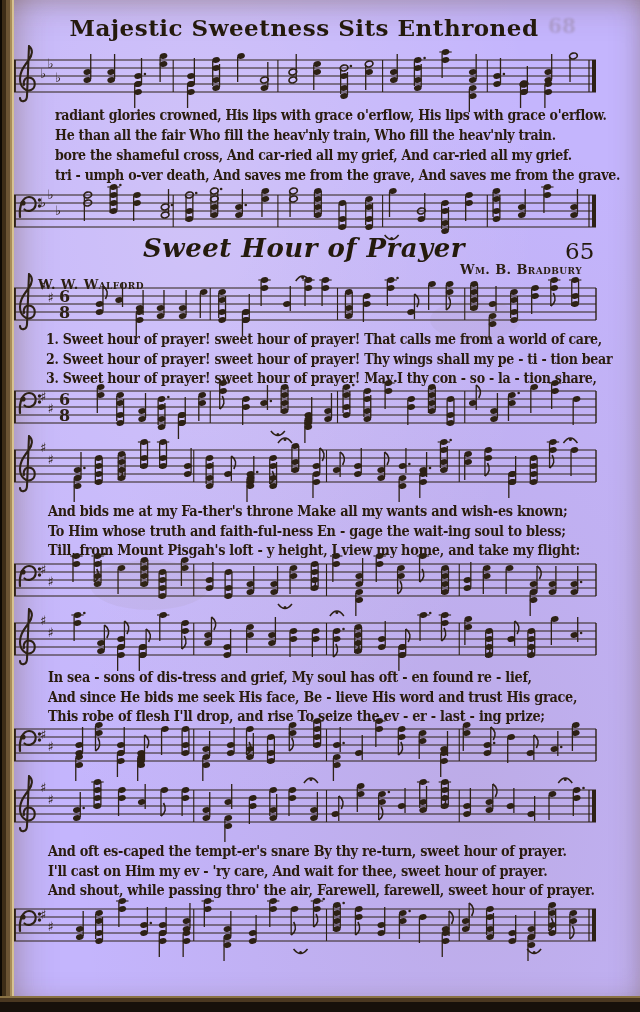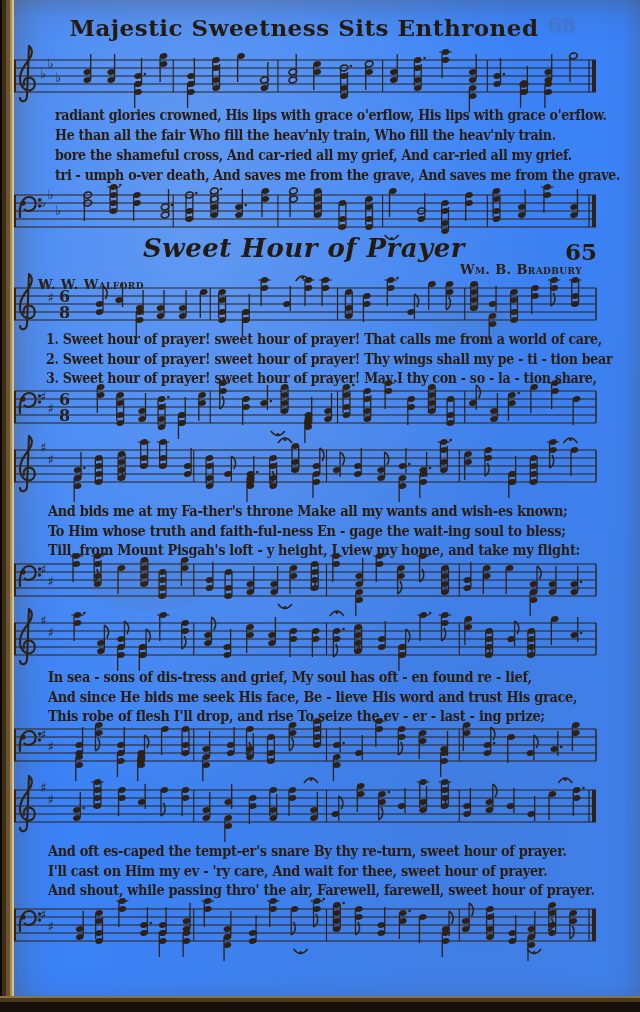--- a/index.html
+++ b/index.html
@@ -1,18 +1,18 @@
 <!DOCTYPE html>
 <html><head>
 <meta charset="utf-8">
 <style>
   html,body{margin:0;padding:0;background:#0e0a06;}
   .page{
     position:relative;width:640px;height:1012px;overflow:hidden;
-    background:#3b82f6;
+    background:#c4b5fd;
     font-family:"DejaVu Serif","Liberation Serif",serif;
     color:#2d2115;
   }
   .paper-shade{
     position:absolute;inset:0;pointer-events:none;
     box-shadow:
       inset 34px 0 44px -26px rgba(92,62,22,.55),
       inset -16px 0 34px -22px rgba(92,62,22,.38),
       inset 0 28px 40px -30px rgba(92,62,22,.30),
       inset 0 -26px 36px -26px rgba(92,62,22,.40);
@@ -31,21 +31,21 @@
   .ghost{
     position:absolute;font-weight:bold;color:rgba(90,70,40,.45);
     filter:blur(1px);opacity:.45;font-size:20px;
   }
   .title{
     position:absolute;left:15px;width:578px;text-align:center;
     font-weight:bold;color:#241a0d;letter-spacing:.5px;white-space:nowrap;
   }
   .title-1{top:14px;font-size:23px;}
   .title-2{top:233px;font-size:26px;font-style:italic;}
-  .hymn-number{position:absolute;left:565px;top:238px;font-size:23px;font-weight:bold;color:#241a0d;}
+  .hymn-number{position:absolute;left:565px;top:238px;font-size:23px;font-weight:normal;color:#241a0d;}
   .credit{
     position:absolute;top:262px;font-variant:small-caps;font-weight:bold;
     font-size:13px;letter-spacing:.4px;color:#2a1e10;white-space:nowrap;
   }
   .credit-left{left:38px;margin-top:15px;}
   .credit-right{right:58px;}
   .lyrics{position:absolute;white-space:nowrap;transform-origin:0 0;font-weight:bold;color:#2a1c0e;}
   .lyrics .lyr-line{white-space:nowrap;}
   .lyrics-h1{left:55px;top:105px;font-size:14px;line-height:20px;transform:scaleX(.90);letter-spacing:-.3px;}
   .verses-1 {left:46px;top:330px;font-size:14px;line-height:19.5px;transform:scaleX(.90);letter-spacing:-.3px;}

